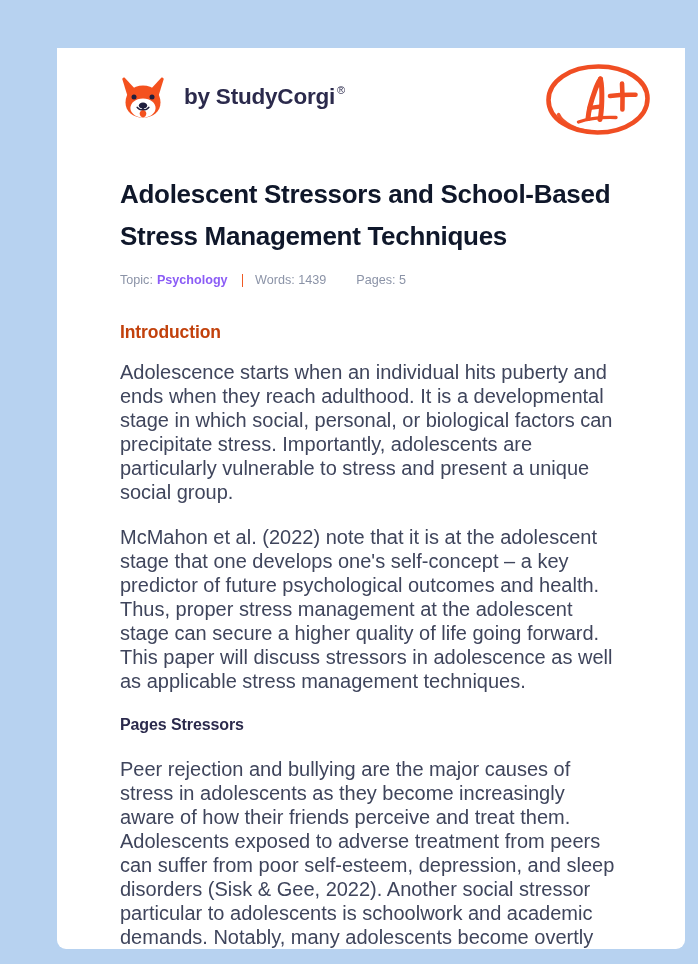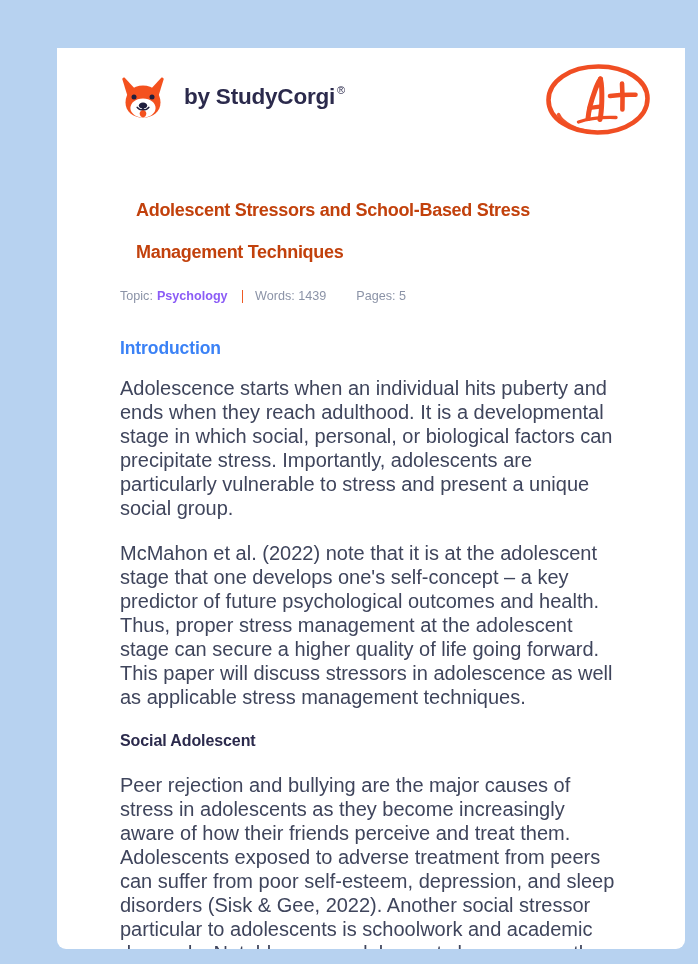--- a/index.html
+++ b/index.html
@@ -85,25 +85,25 @@
 
   
   .content {
     position: absolute;
     left: 63px;
     top: 126px;
     width: 510px;
   }
 
   .doc-title {
-    margin: 16px;
-    font-size: 18px;
+    margin: 0;
+    font-size: 26px;
     line-height: 41.5px;
     font-weight: 700;
-    color: #c2410c;
+    color: #0f172a;
     letter-spacing: -0.3px;
   }
 
   .meta {
     margin-top: 16px;
     font-size: 12.6px;
     color: #8b93a7;
     display: flex;
     align-items: flex-end;
     white-space: nowrap;
@@ -122,21 +122,21 @@
     margin: 0 12px 0 14px;
   }
   .meta-words { color: #8b93a7; }
   .meta-pages { color: #8b93a7; margin-left: 30px; }
 
   h2.section-title {
     margin: 33px 0 0 0;
     font-size: 17.5px;
     line-height: 24px;
     font-weight: 700;
-    color: #3b82f6;
+    color: #c2410c;
     letter-spacing: -0.1px;
   }
 
   h3.subsection-title {
     margin: 21px 0 0 0;
     font-size: 16px;
     line-height: 22px;
     font-weight: 700;
     color: #2b2a4c;
     letter-spacing: -0.1px;
@@ -222,18 +222,18 @@
       <span class="meta-topic-value">Psychology</span>
       <span class="meta-sep"></span>
       <span class="meta-words">Words: 1439</span>
       <span class="meta-pages">Pages: 5</span>
     </div>
 
     <h2 class="section-title">Introduction</h2>
     <p class="para">Adolescence starts when an individual hits puberty and ends when they reach adulthood. It is a developmental stage in which social, personal, or biological factors can precipitate stress. Importantly, adolescents are particularly vulnerable to stress and present a unique social group.</p>
     <p class="para tight-top">McMahon et al. (2022) note that it is at the adolescent stage that one develops one's self-concept – a key predictor of future psychological outcomes and health. Thus, proper stress management at the adolescent stage can secure a higher quality of life going forward. This paper will discuss stressors in adolescence as well as applicable stress management techniques.</p>
 
-    <h3 class="subsection-title">Social Adolescent</h3>
+    <h3 class="subsection-title">Pages Stressors</h3>
     <p class="para tight-top">Peer rejection and bullying are the major causes of stress in adolescents as they become increasingly aware of how their friends perceive and treat them. Adolescents exposed to adverse treatment from peers can suffer from poor self-esteem, depression, and sleep disorders (Sisk &amp; Gee, 2022). Another social stressor particular to adolescents is schoolwork and academic demands. Notably, many adolescents become overtly anxious about their academic performance as a determinant of their future achievements (Anniko et al., 2019).</p>
 
   </div>
 
 </div>
 
 </body></html>

